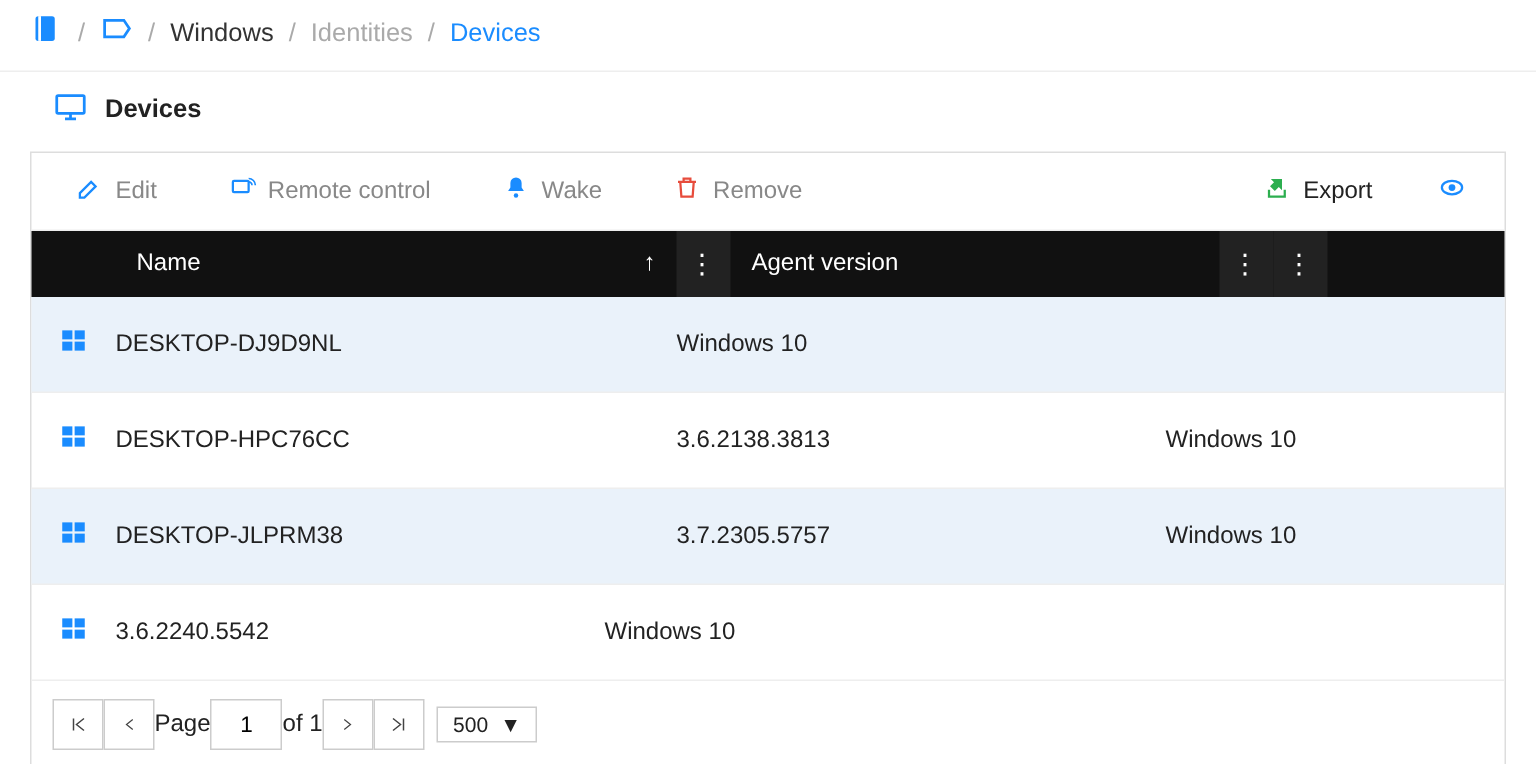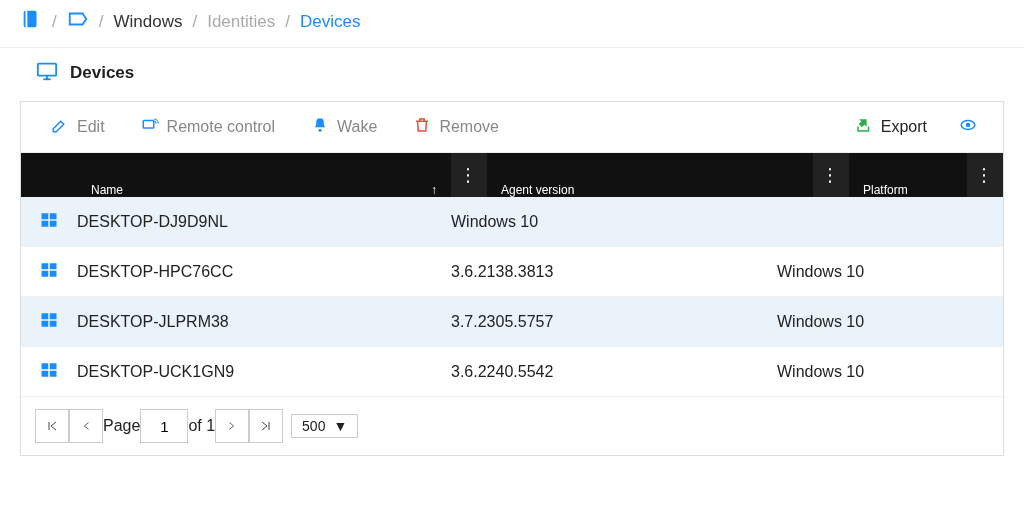--- a/index.html
+++ b/index.html
@@ -7,36 +7,36 @@
   .breadcrumb { display:flex; align-items:center; padding: 8px 20px 12px 20px; gap:10px; font-size:17px; border-bottom:1px solid #eee;}
   .breadcrumb .sep { color:#aaa; }
   .breadcrumb .bc-item { color:#aaa; }
   .breadcrumb .bc-active { color:#1a8cff; }
   .breadcrumb .bc-manage { color:#333; }
   .bc-icon svg { width:22px; height:22px; }
   .page-title-row { display:flex; align-items:center; gap:12px; padding:12px 30px 16px 36px;}
   .page-title-row .monitor-icon svg{ width:22px; height:22px;}
   .page-title { font-weight:700; font-size:17px;}
   .panel { margin: 0 20px; border:1px solid #ddd; }
-  .toolbar { display:flex; align-items:center; padding:10px 16px; gap:8px; border-bottom:1px solid #eee;}
+  .toolbar { display:flex; align-items:center; padding:10px 16px; gap:20px; border-bottom:1px solid #eee;}
   .tool-btn { display:flex; align-items:center; gap:8px; padding:4px 14px; font-size:16px; color:#888; cursor:pointer;}
   .tool-btn .ico svg{width:18px;height:18px;}
   .spacer{flex:1;}
   .tool-export{color:#222;}
   .view-btn{color:#1a8cff; padding:4px 10px;}
   .thead { background:#111; color:#fff; display:flex; align-items:stretch; height:44px;}
-  .th { display:flex; align-items:flex-end; padding:0 14px; font-size:12px; position:relative;}
+  .th { display:flex; align-items:center; padding:0 14px; font-size:16px; position:relative;}
   .th-handle{width:56px;}
   .th-name{flex:0 0 374px; justify-content:space-between;}
   .th-version{flex:0 0 326px;}
   .th-platform{flex:1;}
   .th-menu{width:36px; display:flex; align-items:center; justify-content:center; background:#222; cursor:pointer;}
   .sort-arrow{margin-left:40px;}
   .rows{}
-  .row{display:flex; align-items:center; height:50px; border-bottom:1px solid #eee; font-size:16px;}
+  .row{display:flex; align-items:center; height:64px; border-bottom:1px solid #eee; font-size:16px;}
   .row.alt{background:#eaf2fa;}
   .cell-handle{width:56px; display:flex; align-items:center; justify-content:center;}
   .cell-name{flex:0 0 374px; padding-right:14px;}
   .cell-version{flex:0 0 326px;}
   .cell-platform{flex:1;}
   .win-icon svg{width:18px;height:18px;}
   .pager{display:flex; align-items:center; gap:0; padding:12px 14px;}
   .pg-btn{width:34px;height:34px;border:1px solid #ccc; display:flex;align-items:center;justify-content:center;cursor:pointer;background:#fff;}
   .pg-input{width:48px;height:34px;border:1px solid #ccc; text-align:center;font-size:15px;}
   .pg-label{font-size:16px;}
@@ -132,23 +132,20 @@
     </div>
     <div class="th-menu">
         <span class="dots">⋮</span>
       </div>
     <div class="th th-version">
       <span>Agent version</span>
     </div>
     <div class="th-menu">
         <span class="dots">⋮</span>
       </div>
-    <div class="th th-platform">
-      <span>Platform</span>
-    </div>
     <div class="th-menu">
         <span class="dots">⋮</span>
       </div>
   </div>
 
   <div class="rows">
     <div class="row alt">
       <div class="cell-handle">
           <span class="win-icon"><svg viewBox="0 0 24 24">
               <rect x="2" y="3" width="9" height="8" fill="#1a8cff"></rect>
@@ -188,21 +185,20 @@
     </div>
     <div class="row">
       <div class="cell-handle">
           <span class="win-icon"><svg viewBox="0 0 24 24">
               <rect x="2" y="3" width="9" height="8" fill="#1a8cff"></rect>
               <rect x="13" y="3" width="9" height="8" fill="#1a8cff"></rect>
               <rect x="2" y="13" width="9" height="8" fill="#1a8cff"></rect>
               <rect x="13" y="13" width="9" height="8" fill="#1a8cff"></rect>
             </svg></span>
         </div>
-      <div class="cell-name">DESKTOP-UCK1GN9</div>
       <div class="cell-version">3.6.2240.5542</div>
       <div class="cell-platform">Windows 10</div>
     </div>
   </div>
 
   <div class="pager">
     <div class="pg-btn">
         <svg width="12" height="12" viewBox="0 0 24 24">
           <path d="M6 4v16M20 4l-10 8 10 8" fill="none" stroke="#444" stroke-width="2"></path>
         </svg>

